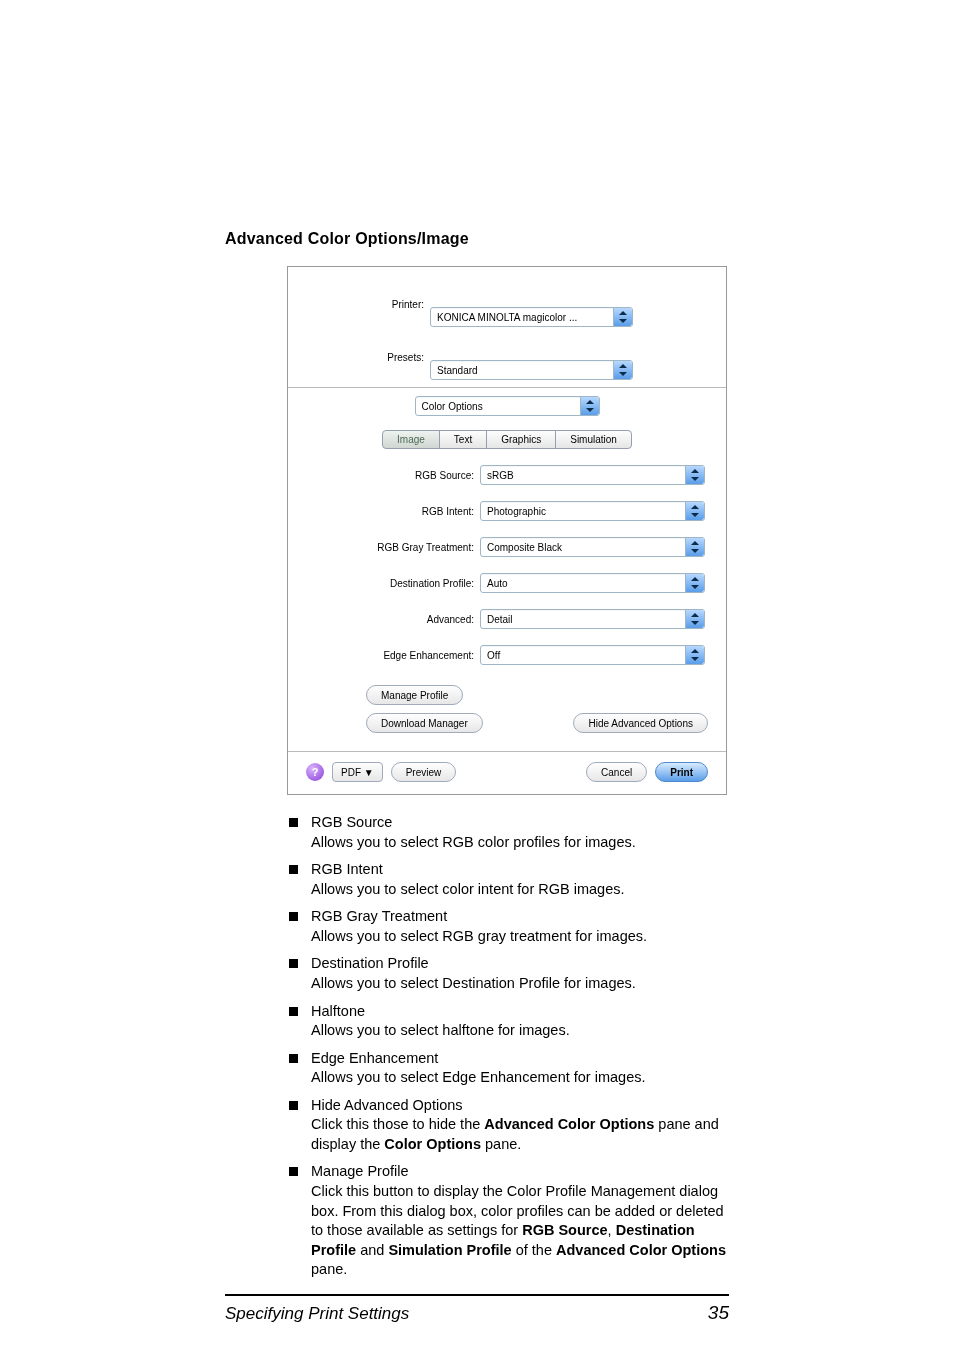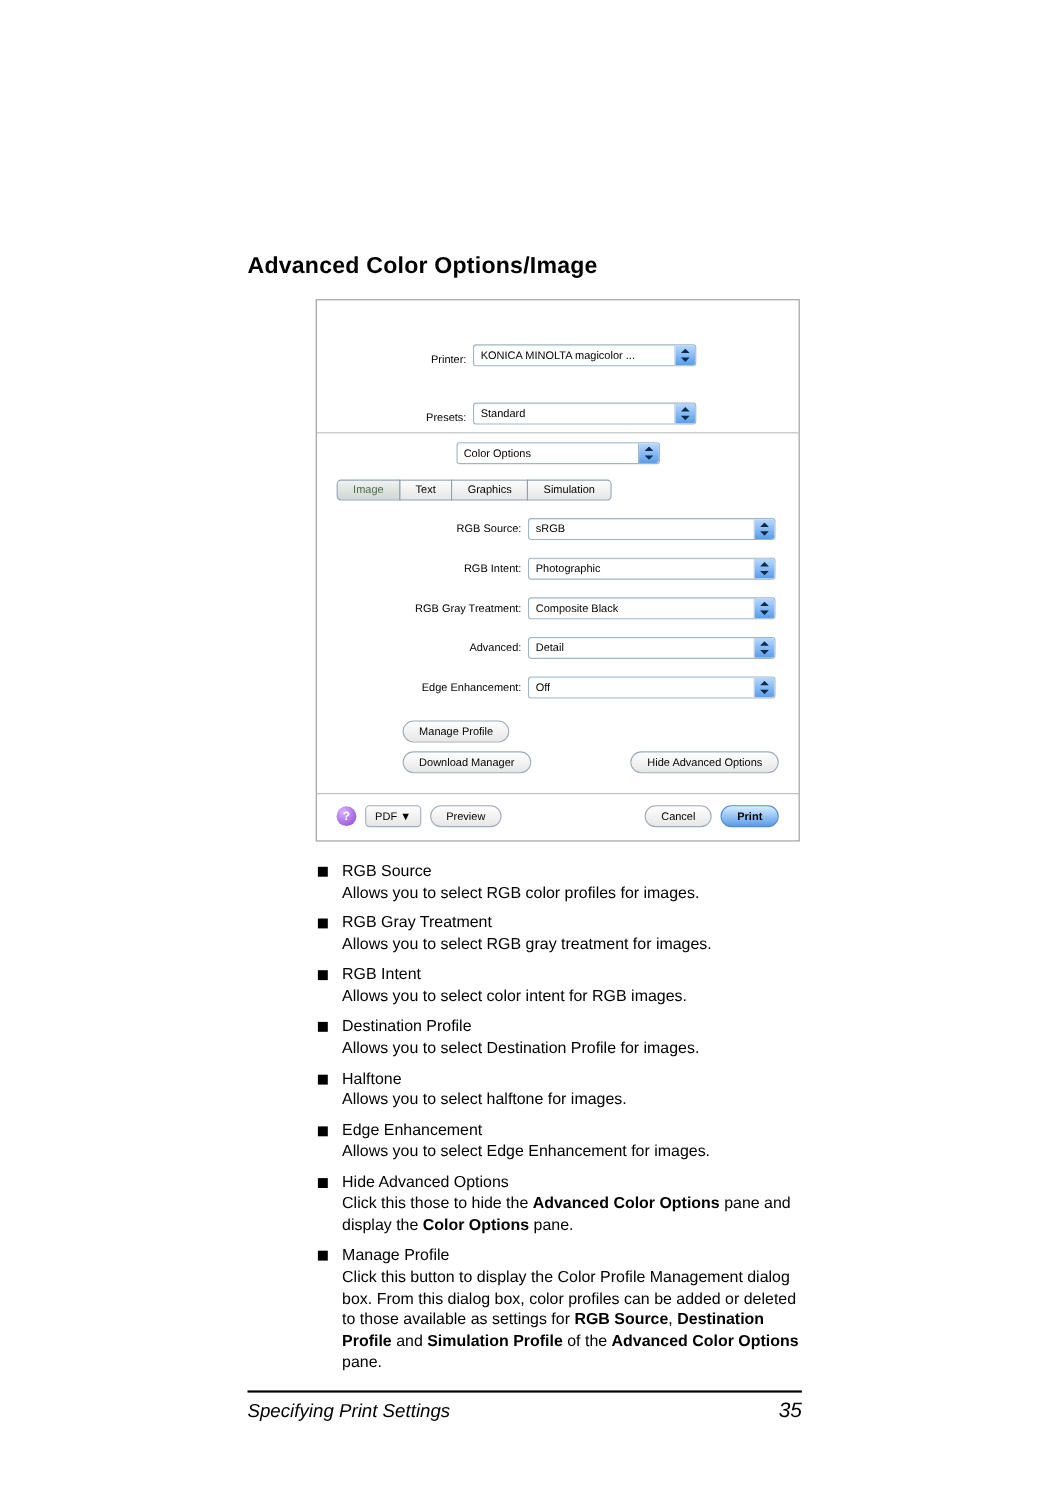--- a/index.html
+++ b/index.html
@@ -13,37 +13,37 @@
   }
   .page {
     position: relative;
     width: 954px;
     height: 1350px;
     box-sizing: border-box;
     padding: 230px 225px 0 225px;
   }
   .heading {
     font-weight: bold;
-    font-size: 21px;
+    font-size: 16px;
     margin-bottom: 18px;
     letter-spacing: 0.2px;
   }
 
   
   .dialog {
     background: #fff;
     border: 1px solid #999;
     width: 438px;
     margin: 0 0 18px 62px;
     font-family: "Lucida Grande", Arial, sans-serif;
     font-size: 10px;
     color: #000;
   }
   .dlg-body { padding: 14px 18px 6px 18px; }
-  .row { display: flex; align-items: flex-end; margin-bottom: 7px; }
+  .row { display: flex; align-items: center; margin-bottom: 7px; }
   .row .lbl { width: 118px; text-align: right; padding-right: 6px; color: #000; }
   .aqua-select {
     position: relative;
     flex: 1;
     height: 18px;
     background: #fff;
     border: 1px solid #9fb6c7;
     border-radius: 3px;
     display: flex;
     align-items: center;
@@ -56,21 +56,21 @@
     position: absolute; right: 0; top: 0; bottom: 0; width: 18px;
     background: linear-gradient(#b7d8ff, #5a9de8);
     border-left: 1px solid #9fb6c7;
     border-top-right-radius: 3px; border-bottom-right-radius: 3px;
     display: flex; align-items: center; justify-content: center;
     color: #1b2b3a;
   }
   .end svg { width: 8px; height: 12px; display: block; }
 
   .tabs {
-    display: flex; margin: 14px 0 16px 0;
+    display: flex; justify-content: center; margin: 14px 0 16px 0;
   }
   .tab {
     border: 1px solid #94a0b0;
     background: linear-gradient(#fdfdfd, #e6e6e6);
     padding: 3px 14px;
     font-size: 10px;
     margin-left: -1px;
   }
   .tab:first-child { border-top-left-radius: 4px; border-bottom-left-radius: 4px; margin-left: 0; }
   .tab:last-child  { border-top-right-radius: 4px; border-bottom-right-radius: 4px; }
@@ -208,20 +208,31 @@
               <svg viewBox="0 0 8 12">
                 <path d="M4 0 L8 4 L0 4 Z M0 8 L8 8 L4 12 Z" fill="#0b2b4a"></path>
               </svg>
             </span>
         </div>
       </div>
       <div class="field">
         <div class="flbl">RGB Gray Treatment:</div>
         <div class="aqua-select">
           <span>Composite Black</span>
+          <span class="end">
+              <svg viewBox="0 0 8 12">
+                <path d="M4 0 L8 4 L0 4 Z M0 8 L8 8 L4 12 Z" fill="#0b2b4a"></path>
+              </svg>
+            </span>
+        </div>
+      </div>
+      <div class="field">
+        <div class="flbl">Destination Profile:</div>
+        <div class="aqua-select">
+          <span>Auto</span>
           <span class="end">
               <svg viewBox="0 0 8 12">
                 <path d="M4 0 L8 4 L0 4 Z M0 8 L8 8 L4 12 Z" fill="#0b2b4a"></path>
               </svg>
             </span>
         </div>
       </div>
       <div class="field">
         <div class="flbl">Advanced:</div>
         <div class="aqua-select">
@@ -268,26 +279,26 @@
     </div>
   </div>
 
   <div class="desc" style="margin-left:62px;">
     <ul>
       <li>
         <span class="t">RGB Source</span>
         <span class="d">Allows you to select RGB color profiles for images.</span>
       </li>
       <li>
+        <span class="t">RGB Intent</span>
+        <span class="d">Allows you to select color intent for RGB images.</span>
+      </li>
+      <li>
         <span class="t">RGB Gray Treatment</span>
         <span class="d">Allows you to select RGB gray treatment for images.</span>
-      </li>
-      <li>
-        <span class="t">RGB Intent</span>
-        <span class="d">Allows you to select color intent for RGB images.</span>
       </li>
       <li>
         <span class="t">Destination Profile</span>
         <span class="d">Allows you to select Destination Profile for images.</span>
       </li>
       <li>
         <span class="t">Halftone</span>
         <span class="d">Allows you to select halftone for images.</span>
       </li>
       <li>

